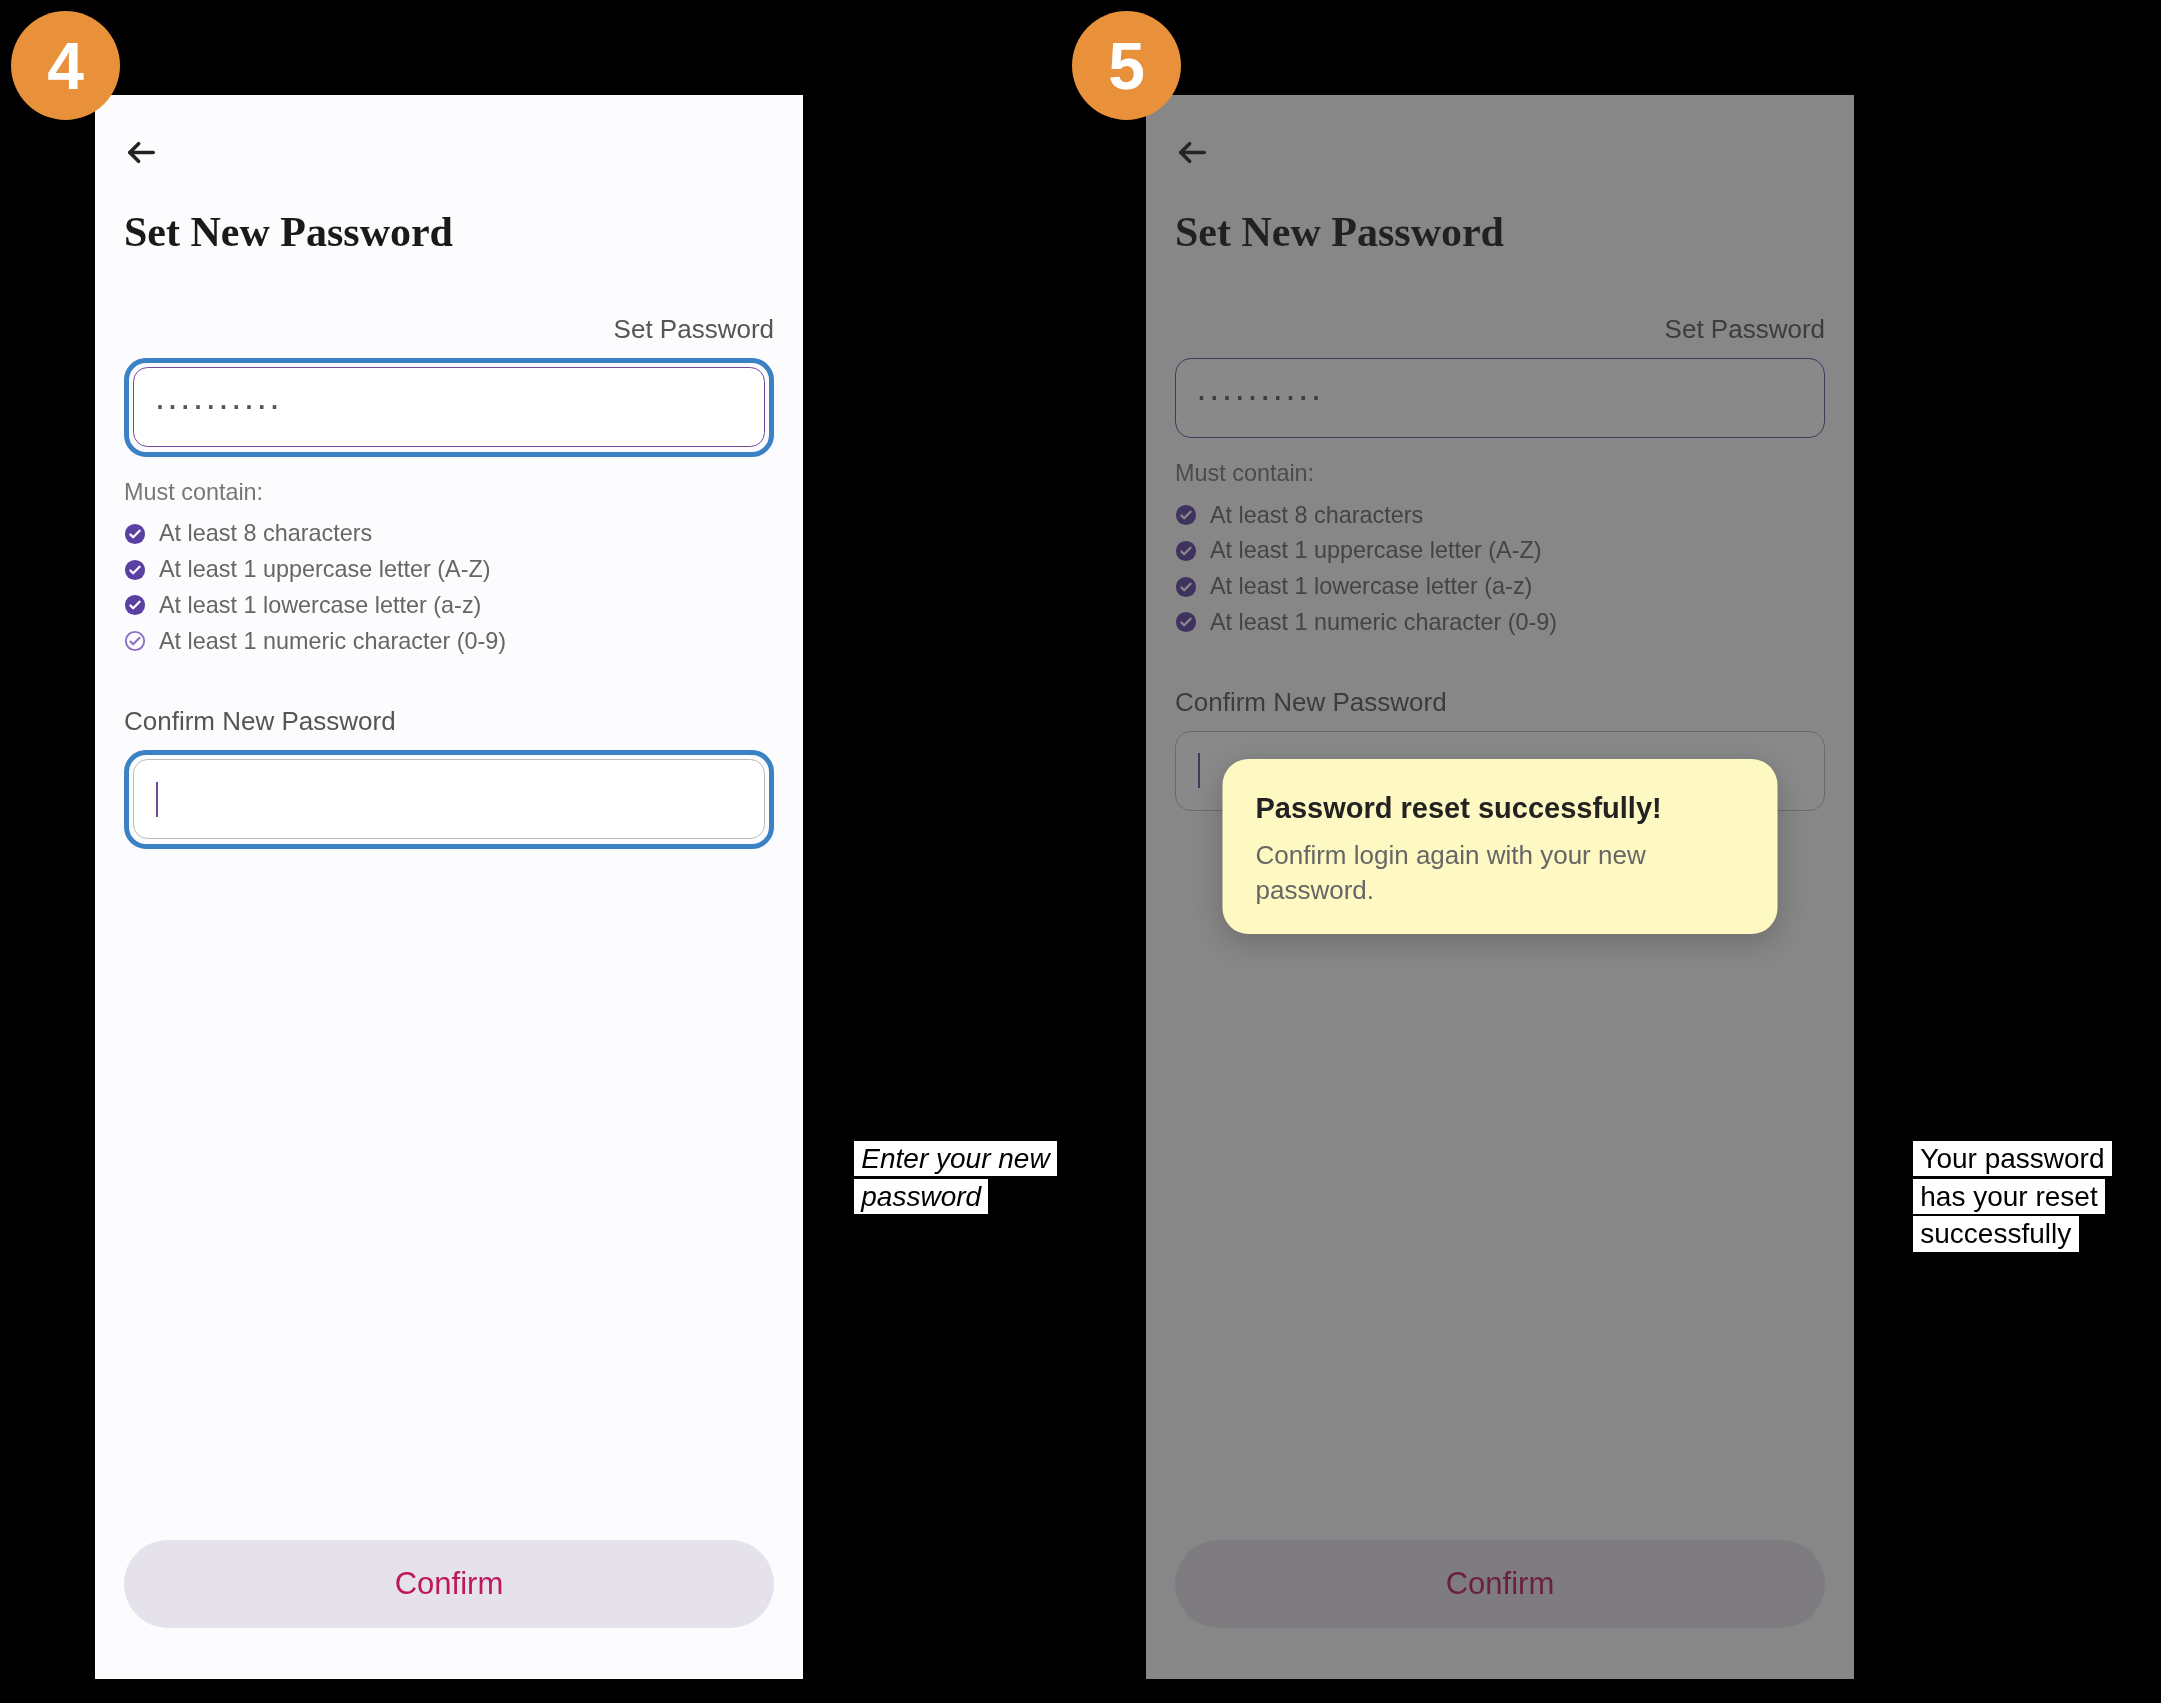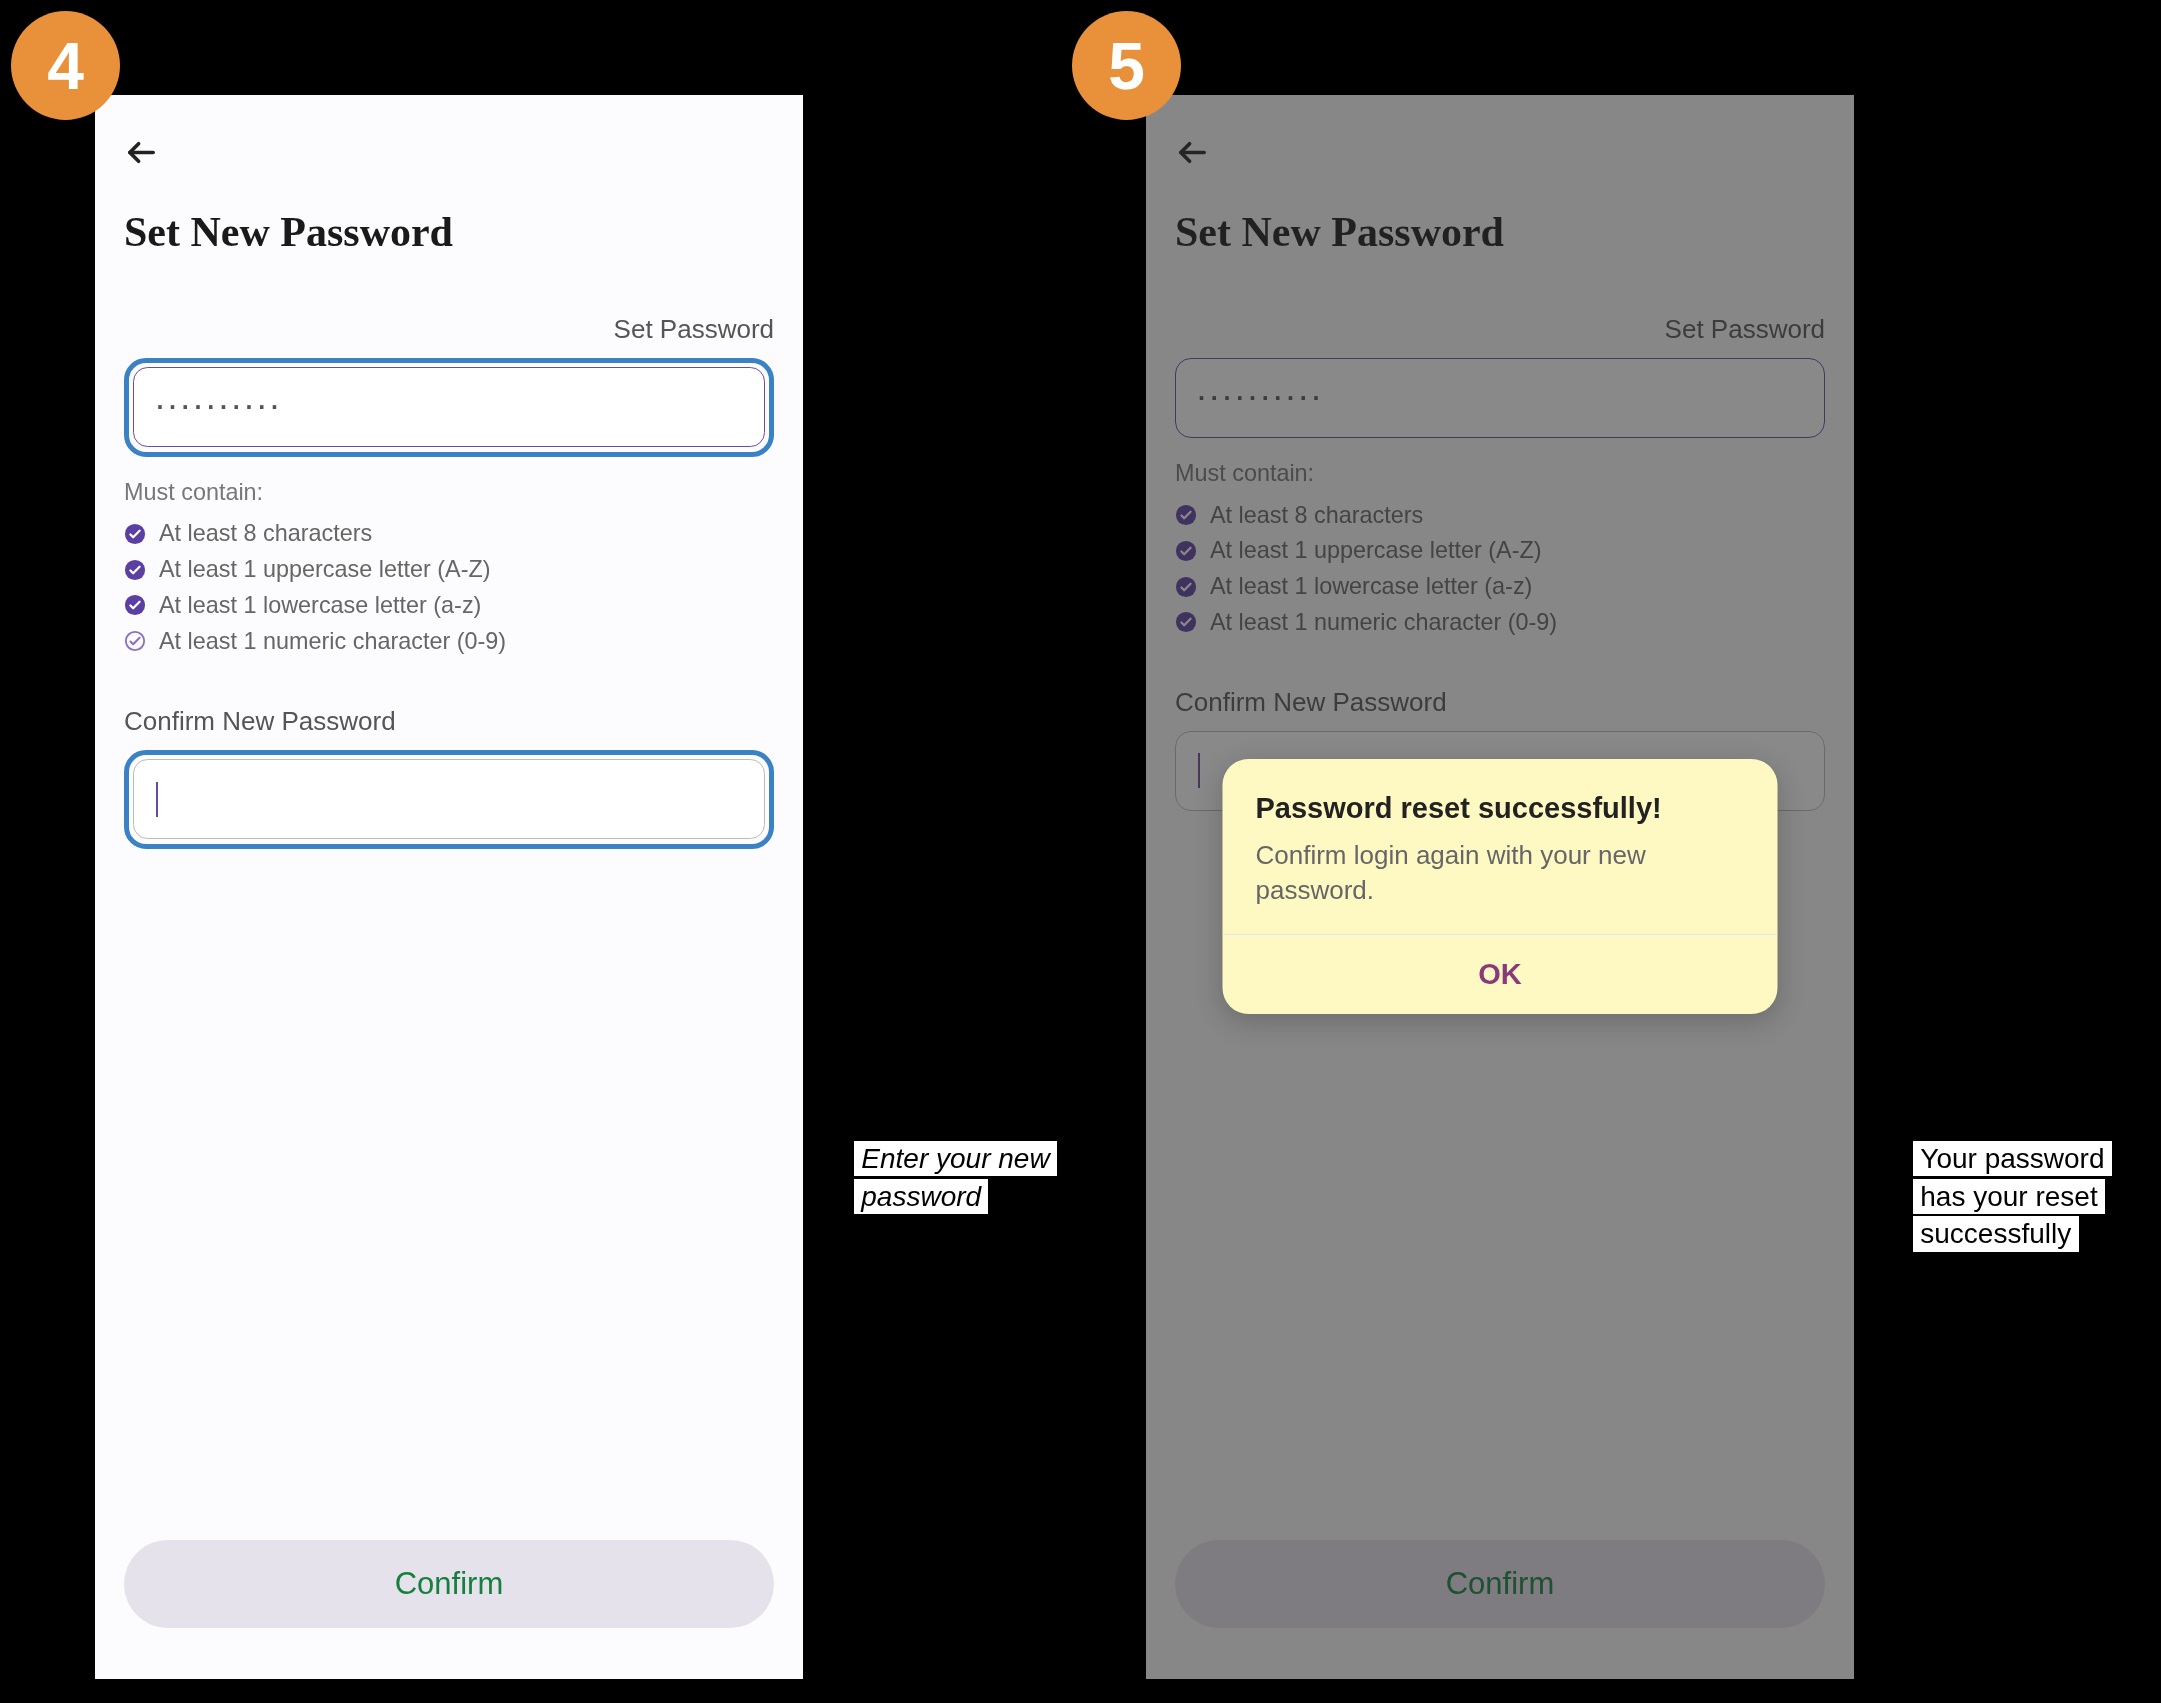--- a/index.html
+++ b/index.html
@@ -89,21 +89,21 @@
       bottom: 51px;
       left: 29px;
       right: 29px;
       height: 88px;
       background: #e6e2eb;
       border-radius: 44px;
       display: flex;
       align-items: center;
       justify-content: center;
       font-size: 31px;
-      color: #15803d;
+      color: #be185d;
       font-weight: 500;
     }
 
     .annotation {
       position: absolute;
       font-size: 28px;
       color: #000;
       line-height: 1.35;
     }
     .annotation span {
@@ -295,19 +295,18 @@
     <div class="confirm-button">Confirm</div>
   </div>
 
   <div class="dim-overlay"></div>
 
   <div class="modal">
     <div class="modal-body">
       <div class="modal-title">Password reset successfully!</div>
       <div class="modal-text">Confirm login again with your new password.</div>
     </div>
-    <div class="modal-footer">OK</div>
   </div>
 </div>
 
 <div class="annotation anno-1"><span>Enter your new password</span></div>
 <div class="annotation anno-2"><span>Your password has your reset successfully</span></div>
 
 
 </body></html>

